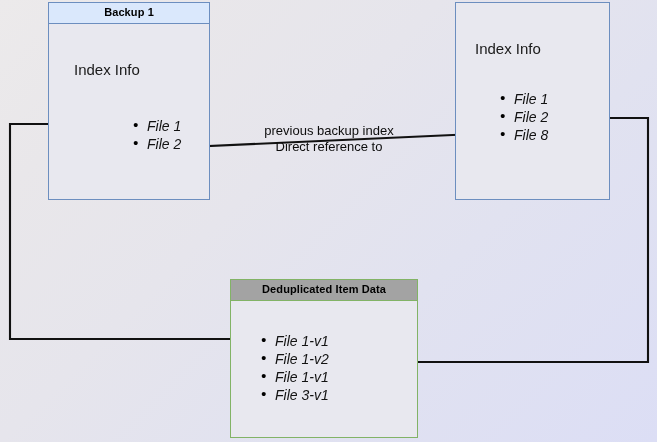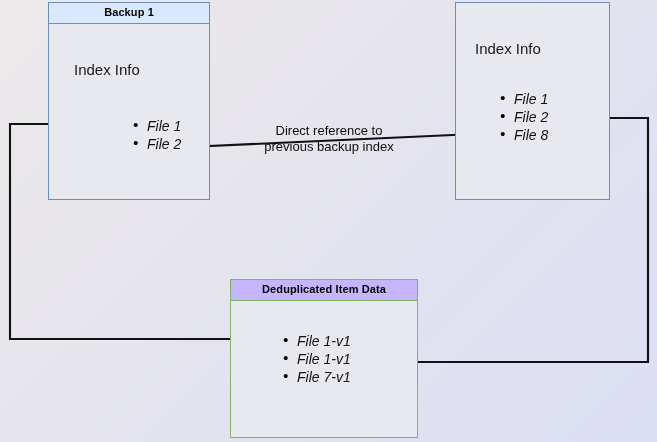--- a/index.html
+++ b/index.html
@@ -48,21 +48,21 @@
     font-size: 11px;
     font-weight: bold;
     color: #000;
     letter-spacing: 0.1px;
   }
   .blue > .node-header {
     background: #dae8fc;
     border-bottom: 1px solid #6c8ebf;
   }
   .green > .node-header {
-    background: #c4b5fd;
+    background: #a3a3a3;
     border-bottom: 1px solid #82b366;
   }
   .node-body {
     position: relative;
     height: calc(100% - 21px);
   }
   .index-title {
     position: absolute;
     font-size: 15px;
     color: #1a1a1a;
@@ -144,26 +144,27 @@
         <li>File 1</li>
         <li>File 2</li>
         <li>File 8</li>
       </ul>
     </div>
   </div>
 
   <div class="node green" style="left:230px; top:279px; width:188px; height:159px;">
     <div class="node-header">Deduplicated Item Data</div>
     <div class="node-body">
-      <ul class="bullets" style="left:52px; top:31px;">
+      <ul class="bullets" style="left:30px; top:31px;">
         <li>File 1-v1</li>
+        <li>File 1-v2</li>
         <li>File 1-v1</li>
-        <li>File 7-v1</li>
+        <li>File 3-v1</li>
       </ul>
     </div>
   </div>
 
   <div class="edge-label" style="left:249px; top:123px; width:160px;">
+    <div>previous backup index</div>
     <div>Direct reference to</div>
-    <div>previous backup index</div>
   </div>
 
 </div>
 
 </body></html>

